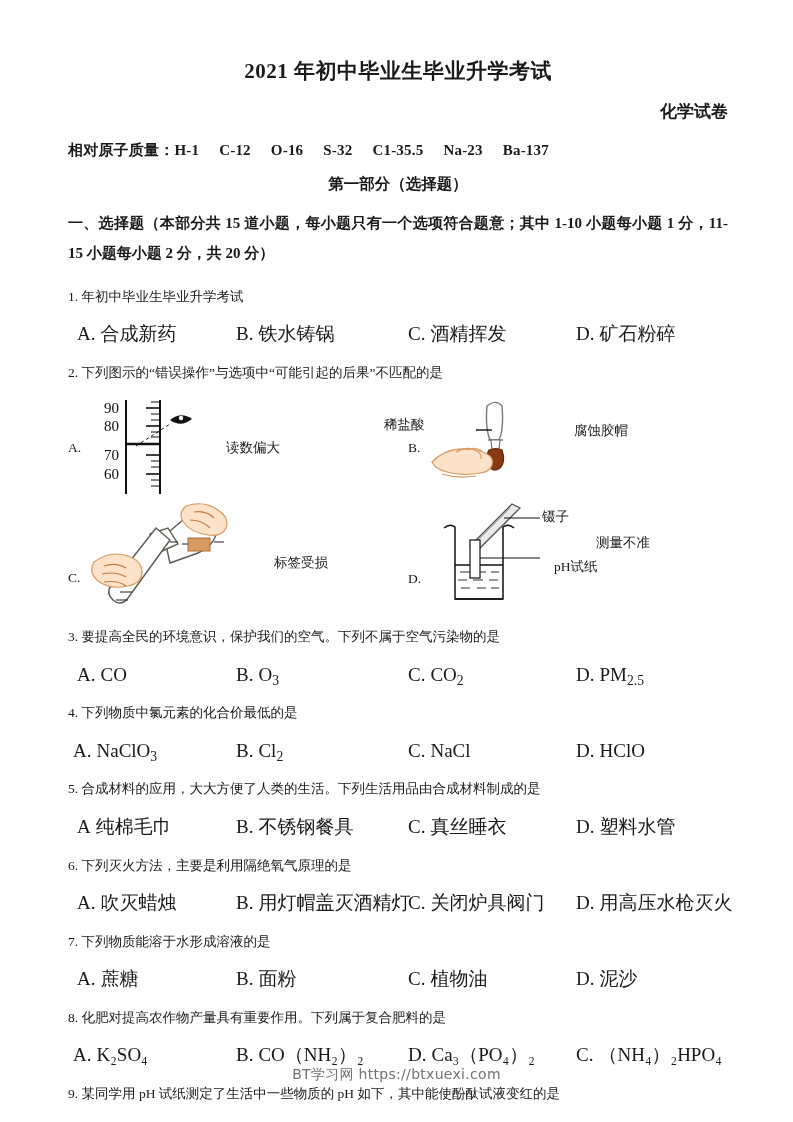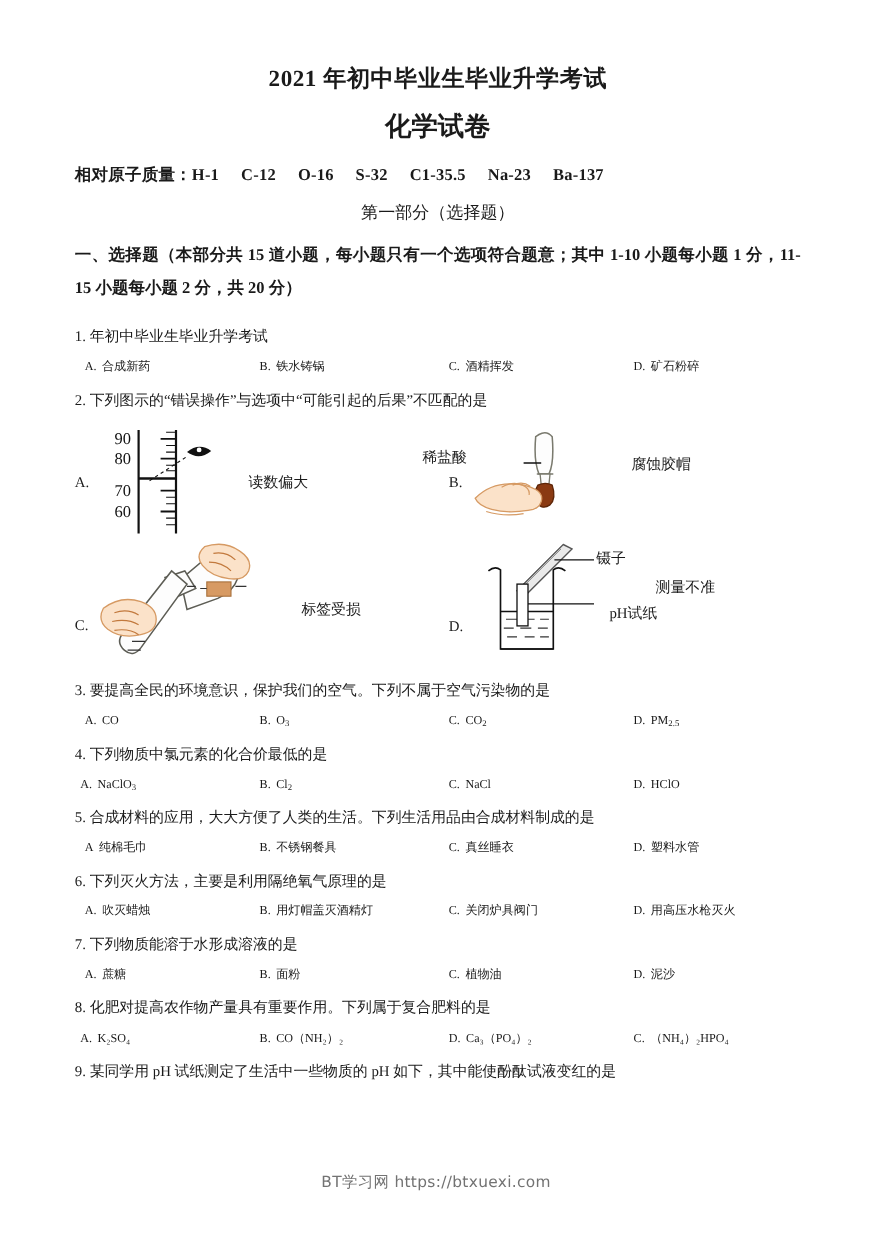--- a/index.html
+++ b/index.html
@@ -32,41 +32,41 @@
   
   .doc-title {
     text-align: center;
     font-size: 21px;
     font-weight: bold;
     letter-spacing: 0.5px;
     margin: 0 0 16px 0;
     line-height: 1.3;
   }
   .doc-subtitle {
-    text-align: center;
-    font-size: 24px;
+    text-align: right;
+    font-size: 17px;
     font-weight: bold;
     margin: 0 0 18px 0;
     line-height: 1.3;
   }
   .atomic-line {
     font-size: 15px;
     font-weight: bold;
     margin: 0 0 14px 0;
     letter-spacing: 0.2px;
   }
   .atomic-line .am {
     display: inline-block;
     margin-right: 20px;
   }
   .atomic-line .am:last-child { margin-right: 0; }
   .part-title {
     text-align: center;
     font-size: 15.5px;
-    font-weight: normal;
+    font-weight: bold;
     margin: 0 0 14px 0;
   }
   .section-intro {
     font-size: 15px;
     font-weight: bold;
     line-height: 1.95;
     margin: 0 0 14px 0;
     text-align: justify;
   }
 
@@ -75,21 +75,21 @@
     margin-bottom: 2px;
   }
   .q-stem {
     font-size: 13.5px;
     line-height: 2.25;
     margin: 0;
     white-space: nowrap;
   }
   .opt-row {
     display: flex;
-    font-size: 11px;
+    font-size: 19px;
     line-height: 2.3;
     margin: 0;
   }
   .opt {
     box-sizing: border-box;
     white-space: nowrap;
   }
   .opt:nth-child(1) { width: 168px; padding-left: 9px; }
   .opt:nth-child(2) { width: 172px; }
   .opt:nth-child(3) { width: 168px; }

